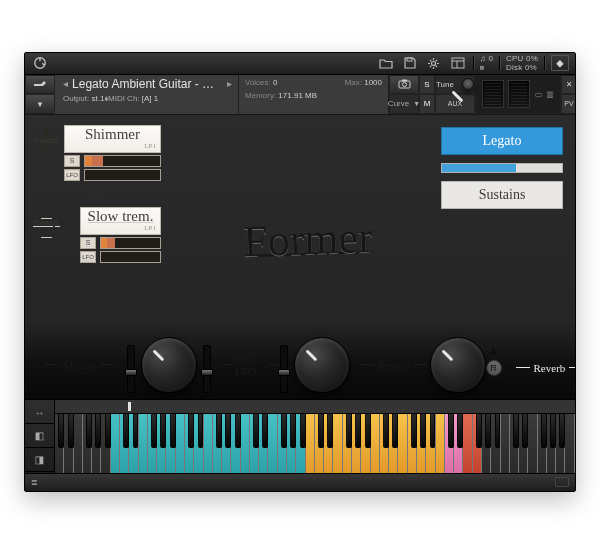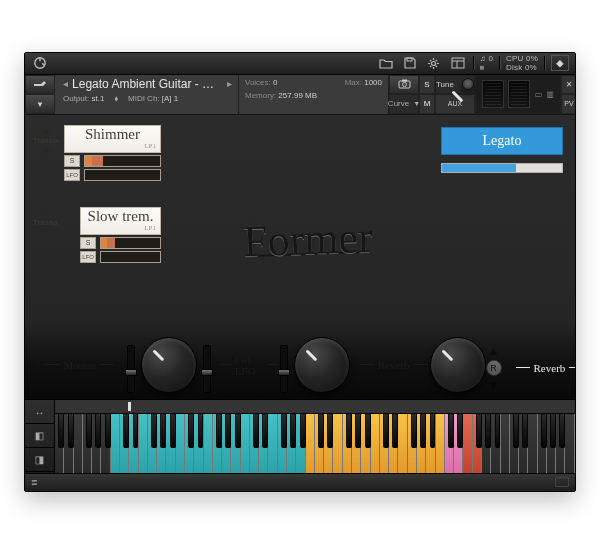--- a/index.html
+++ b/index.html
@@ -42,21 +42,21 @@
     flex:1; border:1px solid #222; background:linear-gradient(#4a4a4a,#2a2a2a);
     display:flex; align-items:center; justify-content:center; font-size:9px; color:#ccc; cursor:pointer;
   }
   .head-title {
     display:flex; flex-direction:column; padding: 2px 6px 2px 8px;
     border-right:1px solid #1e1e1e;
   }
   .head-title .row1 { display:flex; align-items:center; gap:4px; }
   .head-title .row1 .arrow { color:#999; cursor:pointer; }
   .head-title .name { font-size: 12px; color:#e5e5e5; white-space:nowrap; overflow:hidden; text-overflow:ellipsis; }
-  .head-title .row2 { display:flex; gap:10px; font-size:8px; color:#aaa; margin-top:3px;}
+  .head-title .row2 { display:flex; gap:0; font-size:8px; color:#aaa; margin-top:3px;}
   .head-title .row2 .field b { color:#ccc; font-weight:400; }
 
   .head-status { display:flex; flex-direction:column; font-size:8px; color:#ccc; padding:3px 6px; border-right:1px solid #1e1e1e;}
   .head-status .line { display:flex; justify-content:space-between; gap:8px; white-space:nowrap;}
   .head-status .line .lab { color:#888; }
   .head-status .line:last-child { margin-top:4px; }
 
   .head-camera { display:flex; flex-direction:column; }
   .head-camera .cambtn { flex:1; border:1px solid #222; background:linear-gradient(#464646,#2c2c2c); display:flex; align-items:center; justify-content:center; cursor:pointer; font-size:10px; color:#ccc;}
   .head-camera .purge { flex:1; border:1px solid #222; background:#2a2a2a; display:flex; align-items:center; justify-content:center; gap:4px; font-size:8px; color:#aaa; cursor:pointer;}
@@ -300,21 +300,21 @@
           <span class="field"><span>MIDI Ch:</span> <b>[A] 1</b></span>
         </div>
       </div>
 
       <div class="head-status">
         <div class="line">
           <span><span class="lab">Voices:</span> <span>0</span></span>
           <span><span class="lab">Max:</span> <span>1000</span></span>
         </div>
         <div class="line">
-          <span><span class="lab">Memory:</span> <span>257.99 MB</span></span>
+          <span><span class="lab">Memory:</span> <span>171.91 MB</span></span>
         </div>
       </div>
 
       <div class="head-camera">
         <div class="cambtn">
           <svg width="13" height="10" viewBox="0 0 13 10">
               <rect x="1" y="2" width="11" height="7" rx="1" fill="none" stroke="#ccc"></rect>
               <circle cx="6.5" cy="5.5" r="2" fill="none" stroke="#ccc"></circle>
               <rect x="4" y="0.5" width="5" height="2" fill="#ccc"></rect>
             </svg>
@@ -373,21 +373,21 @@
               <div class="slotbar"></div>
             </div>
           </div>
         </div>
 
         <div class="swapicons">
           <span>↓</span>
           <span>↑</span>
         </div>
 
-        <div style="display:flex; align-items:flex-start; gap:20px;">
+        <div style="display:flex; align-items:flex-start; gap:20px;text-decoration:underline;">
           <div style="display:flex; flex-direction:column; align-items:center;">
             <span class="transp-arrow">▲</span>
             <span class="transp-label">Transp.</span>
             <span class="transp-arrow">▼</span>
           </div>
           <div style="flex:1">
             <div class="slotbox">
               <span>Slow trem.</span>
               <span class="corner">LP1</span>
             </div>
@@ -412,20 +412,23 @@
           <span class="underline"></span>
         </div>
       </div>
 
       <div class="rightcol">
         <div class="tabbtn active">
             <span>Legato</span>
           </div>
         <div class="tabbar">
             <div class="fill" id="legatofill" style="width: 62%;"></div>
+          </div>
+        <div class="tabbtn">
+            <span>Sustains</span>
           </div>
       </div>
 
       <div class="knobrow">
         <div class="knobsection-left">
           <div class="knobgrp">
             <div style="display:flex; gap:4px; align-items:center;">
               <span class="tiny-icon">∿</span>
               <div class="knoblabel">
                   <span class="dash"></span>

